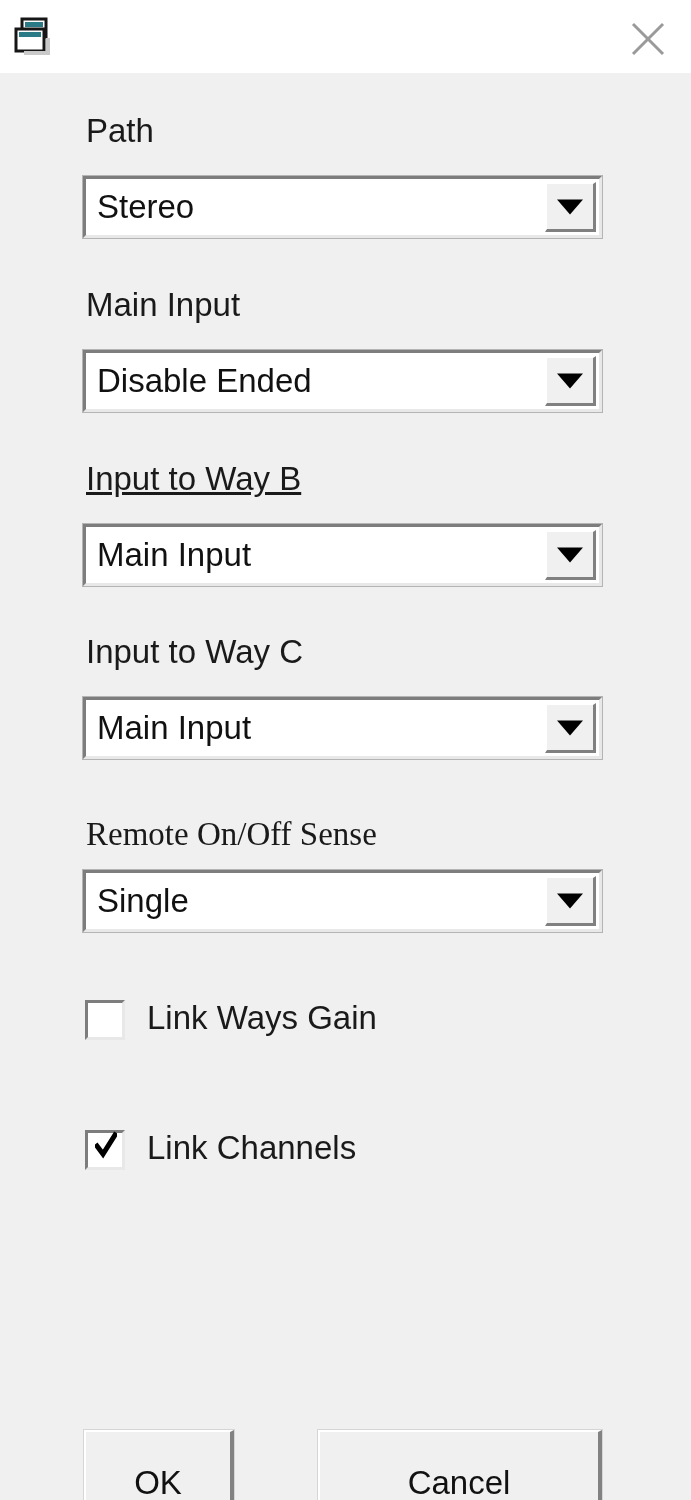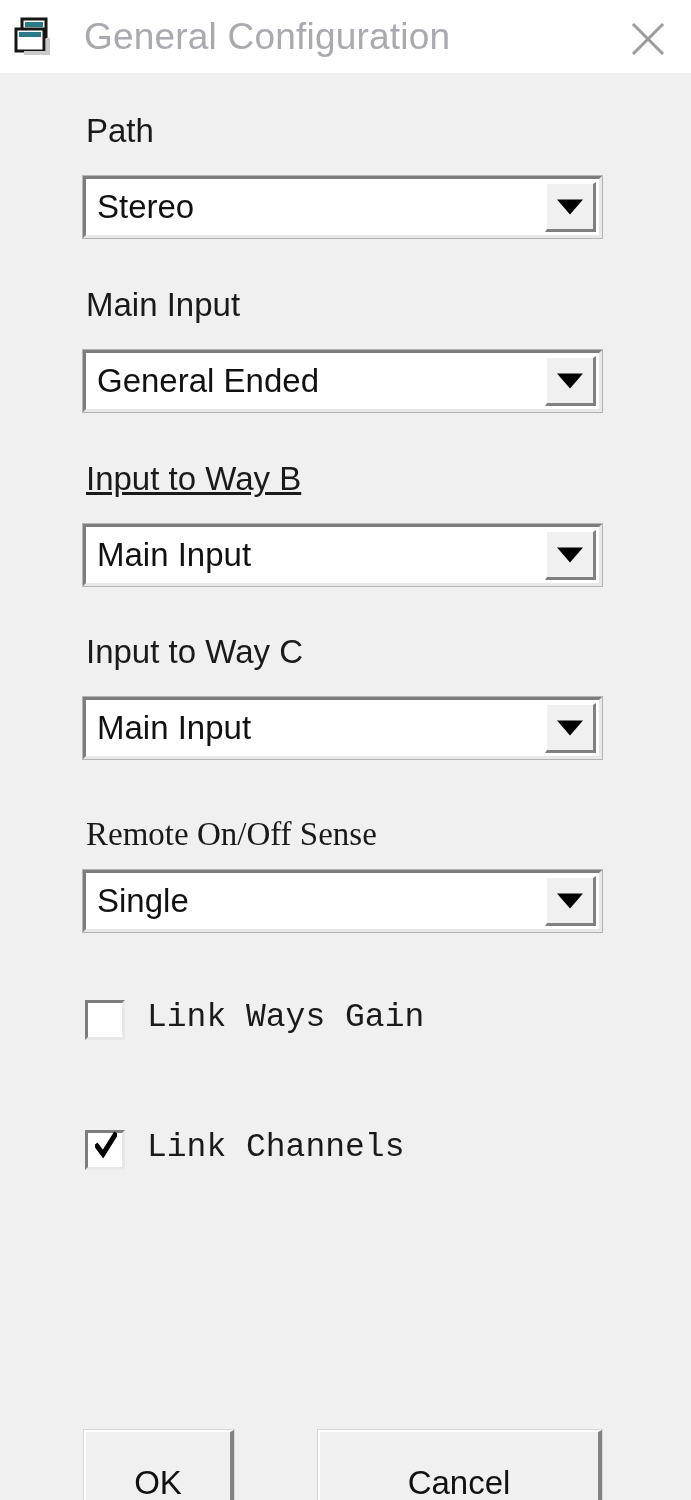--- a/index.html
+++ b/index.html
@@ -145,21 +145,21 @@
     width: 22px; height: 30px;
   }
   .check-label {
     position: absolute;
     left: 62px;
     top: -4px;
     font-size: 33px;
     line-height: 44px;
     color: #1a1a1a;
     white-space: nowrap;
-    font-family: Liberation Mono, monospace;
+    font-family: Liberation Sans, sans-serif;
   }
 
   
   .btn {
     position: absolute;
     height: 108px;
     background: #f0f0f0;
     box-sizing: border-box;
     border-top: 2px solid #ffffff;
     border-left: 2px solid #ffffff;
@@ -188,21 +188,20 @@
       <svg width="42" height="40" viewBox="0 0 42 40">
         <rect x="8" y="3" width="24" height="18" fill="#ffffff" stroke="#161616" stroke-width="3"></rect>
         <rect x="11" y="6" width="18" height="5" fill="#2a7b86"></rect>
         <rect x="2" y="13" width="28" height="22" fill="#ffffff" stroke="#161616" stroke-width="3"></rect>
         <rect x="5" y="16" width="22" height="5" fill="#2a7b86"></rect>
         <rect x="32" y="22" width="4" height="13" fill="#c9c9c9"></rect>
         <rect x="10" y="35" width="26" height="4" fill="#c9c9c9"></rect>
       </svg>
     </div>
 
-    <div class="title-text">General Configuration</div>
 
     <div class="close-btn">
       <svg width="42" height="42" viewBox="0 0 42 42">
         <line x1="6" y1="6" x2="36" y2="36" stroke="#9a9a9a" stroke-width="3"></line>
         <line x1="36" y1="6" x2="6" y2="36" stroke="#9a9a9a" stroke-width="3"></line>
       </svg>
     </div>
   </div>
 
   <div class="dlg-body">
@@ -210,21 +209,21 @@
     <div class="field-label" style="top:38px;">Path</div>
     <div class="combo" style="top:103px;">
       <span class="combo-value">Stereo</span>
       <span class="combo-arrow-btn">
           <span class="tri"></span>
         </span>
     </div>
 
     <div class="field-label" style="top:212px;">Main Input</div>
     <div class="combo" style="top:277px;">
-      <span class="combo-value">General Ended</span>
+      <span class="combo-value">Disable Ended</span>
       <span class="combo-arrow-btn">
           <span class="tri"></span>
         </span>
     </div>
 
     <div class="field-label" style="top:386px;text-decoration:underline;">Input to Way B</div>
     <div class="combo" style="top:451px;">
       <span class="combo-value">Main Input</span>
       <span class="combo-arrow-btn">
           <span class="tri"></span>

